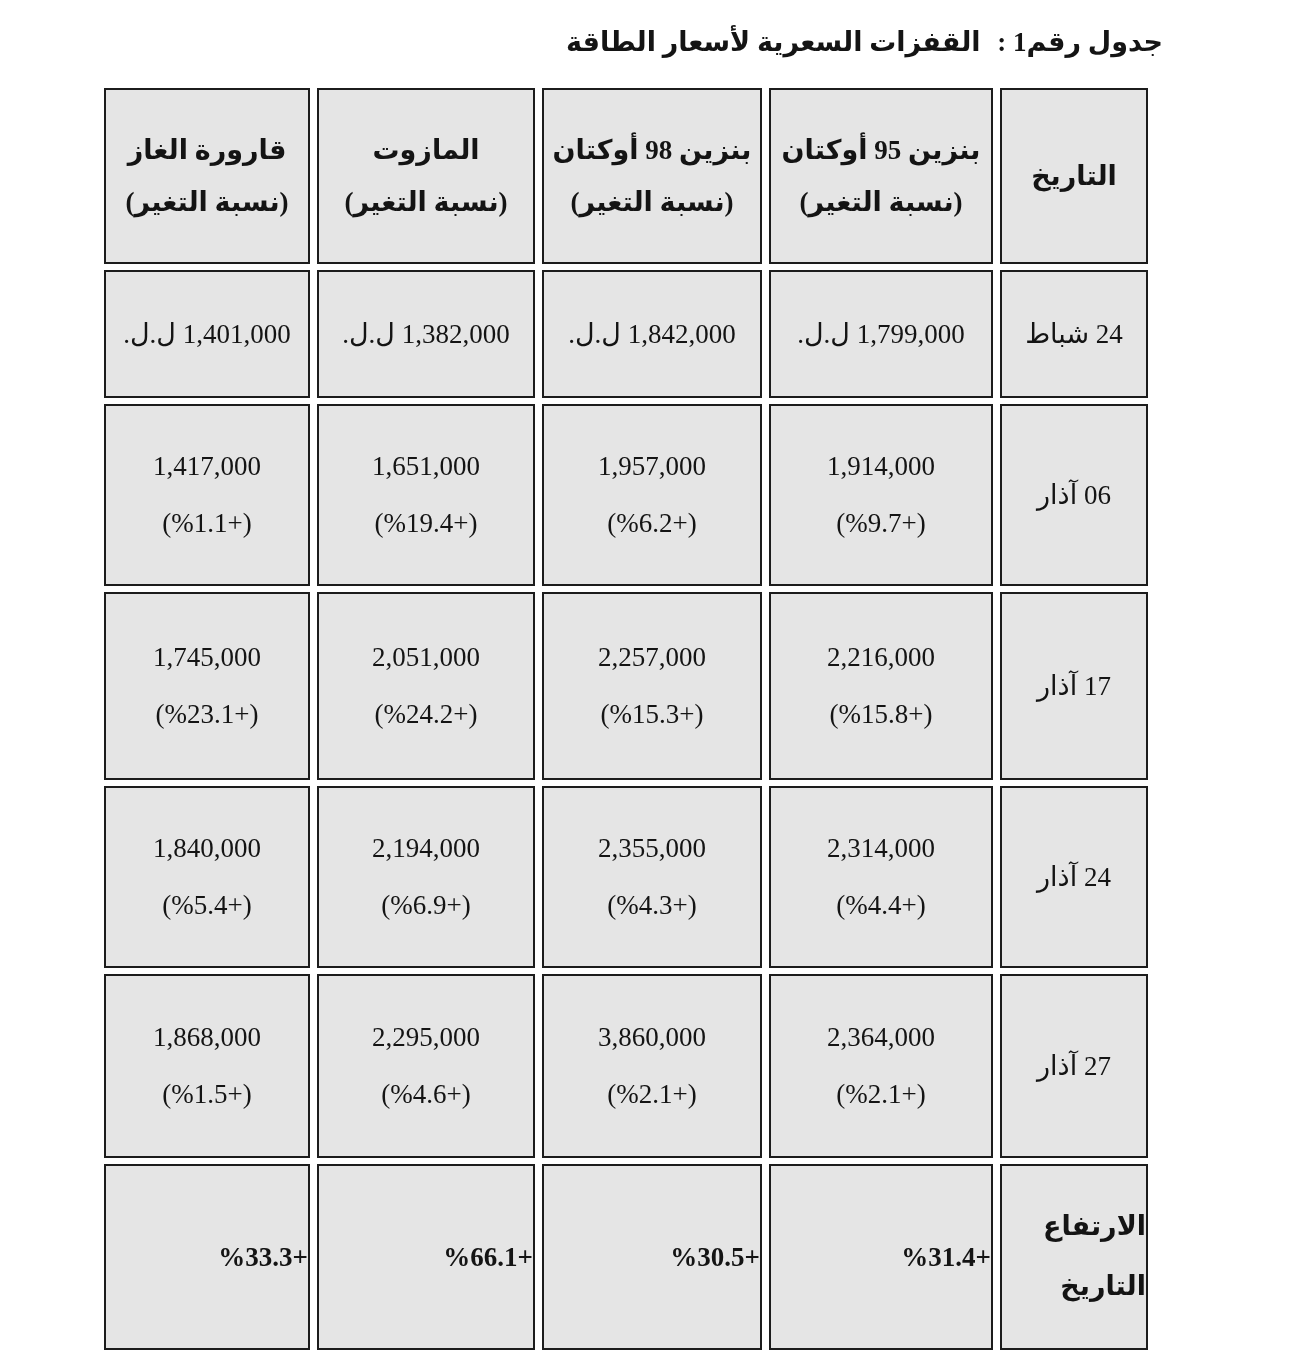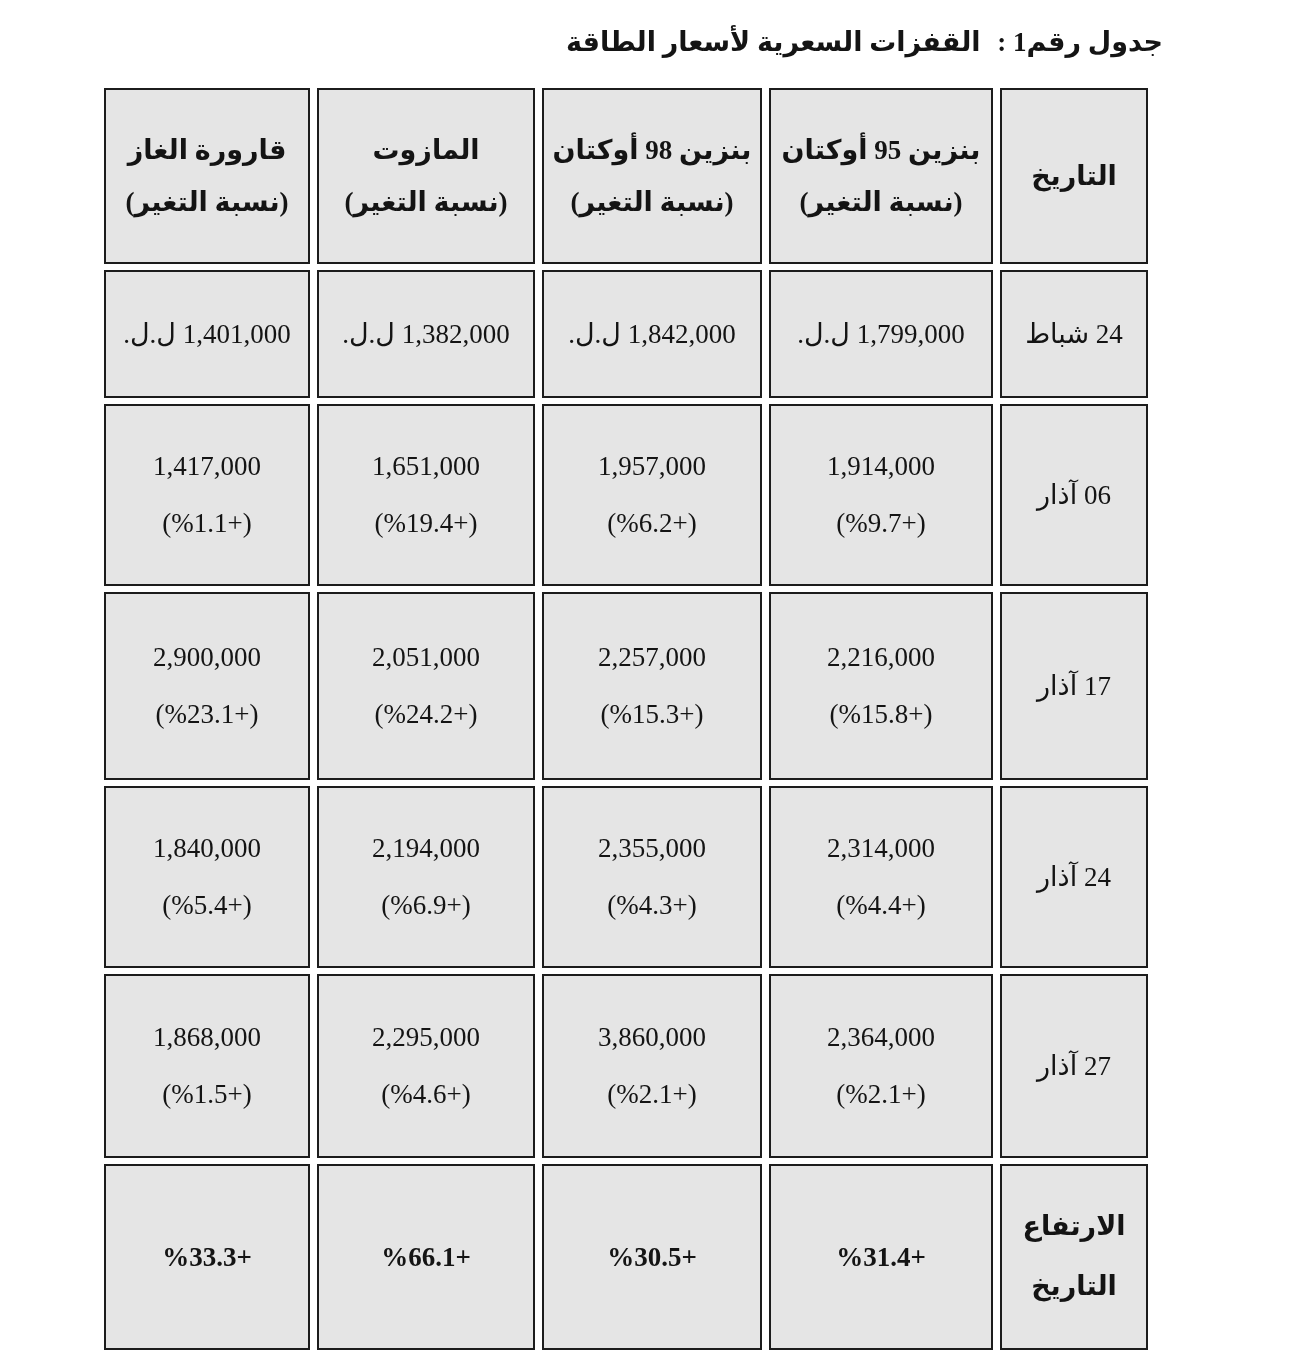--- a/index.html
+++ b/index.html
@@ -54,21 +54,21 @@
   col.c-b98    { width: 220px; }
   col.c-mazout { width: 218px; }
   col.c-gas    { width: 206px; }
 
   tr.header-row td    { height: 172px; font-weight: 700; }
   tr.row-feb24 td     { height: 124px; }
   tr.row-mar06 td     { height: 178px; }
   tr.row-mar17 td     { height: 184px; }
   tr.row-mar24 td     { height: 178px; }
   tr.row-mar27 td     { height: 180px; }
-  tr.total-row td     { height: 182px; font-weight: 700; }
+  tr.total-row td     { height: 182px; font-weight: 700; text-align: right; }
 
   .col-sub { margin-top: 20px; font-weight: 700; }
   .cell-change { margin-top: 26px; direction: ltr; }
   .ltr { direction: ltr; unicode-bidi: embed; }
   .total-label-line { line-height: 1.1; }
   .total-label-line + .total-label-line { margin-top: 30px; }
   .date-cell-text { letter-spacing: 0.3px; }
 </style>
 </head>
 <body>
@@ -156,21 +156,21 @@
       </td>
       <td>
         <div class="ltr">2,257,000</div>
         <div class="cell-change">(%15.3+)</div>
       </td>
       <td>
         <div class="ltr">2,051,000</div>
         <div class="cell-change">(%24.2+)</div>
       </td>
       <td>
-        <div class="ltr">2,900,000</div>
+        <div class="ltr">1,745,000</div>
         <div class="cell-change">(%23.1+)</div>
       </td>
     </tr>
 
     <tr class="row-mar24">
       <td><span class="date-cell-text">24 آذار</span></td>
       <td>
         <div class="ltr">2,314,000</div>
         <div class="cell-change">(%4.4+)</div>
       </td>

